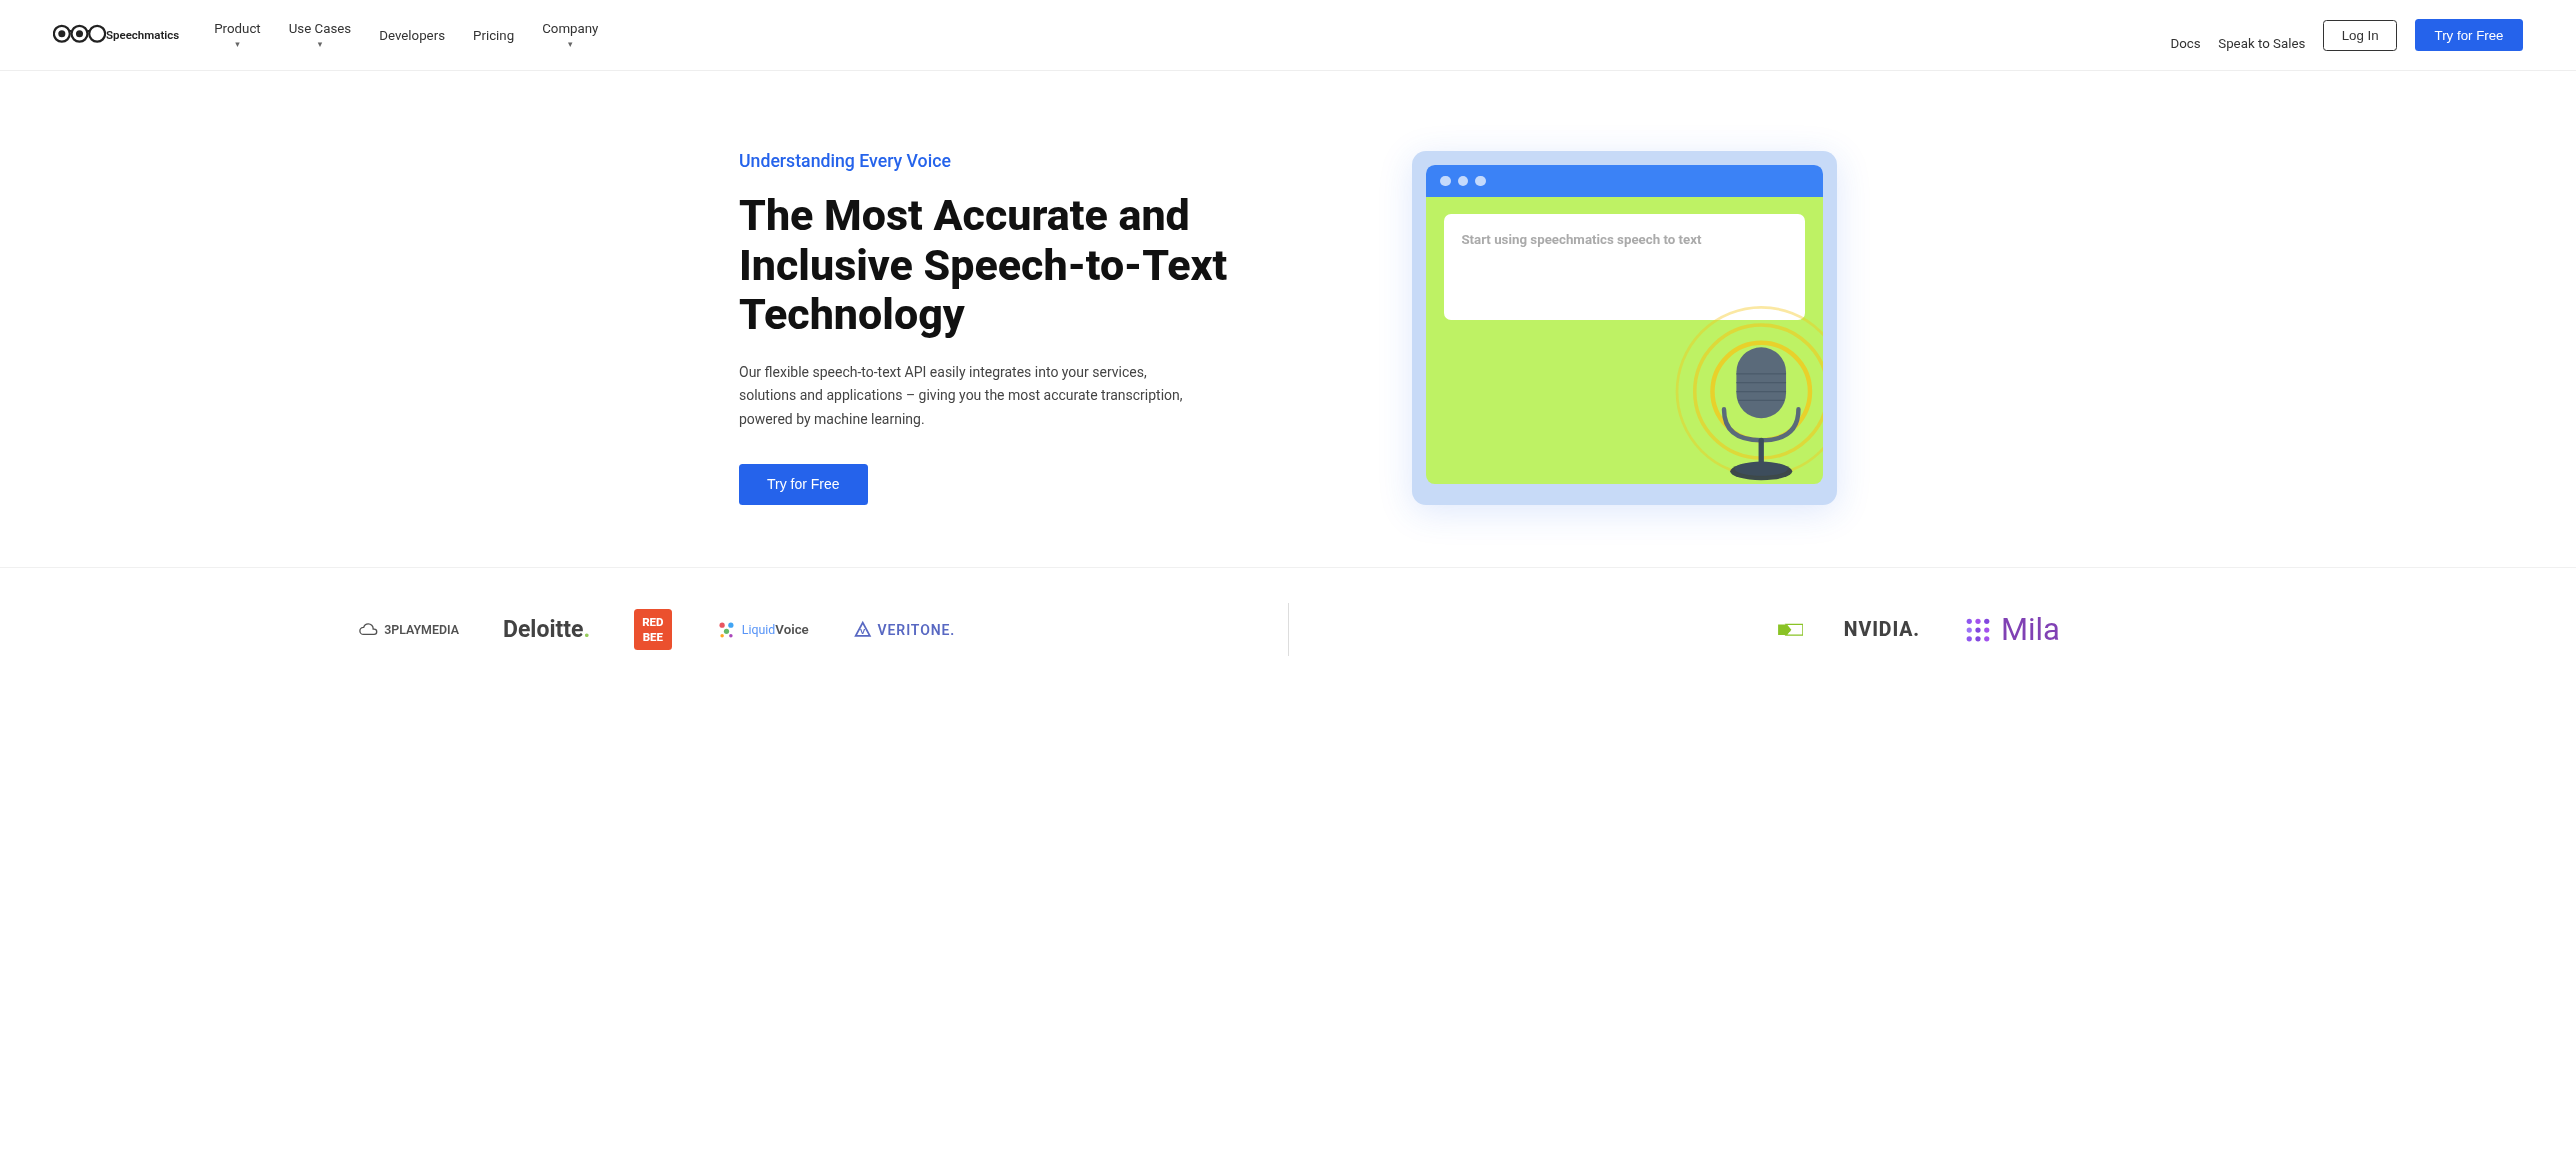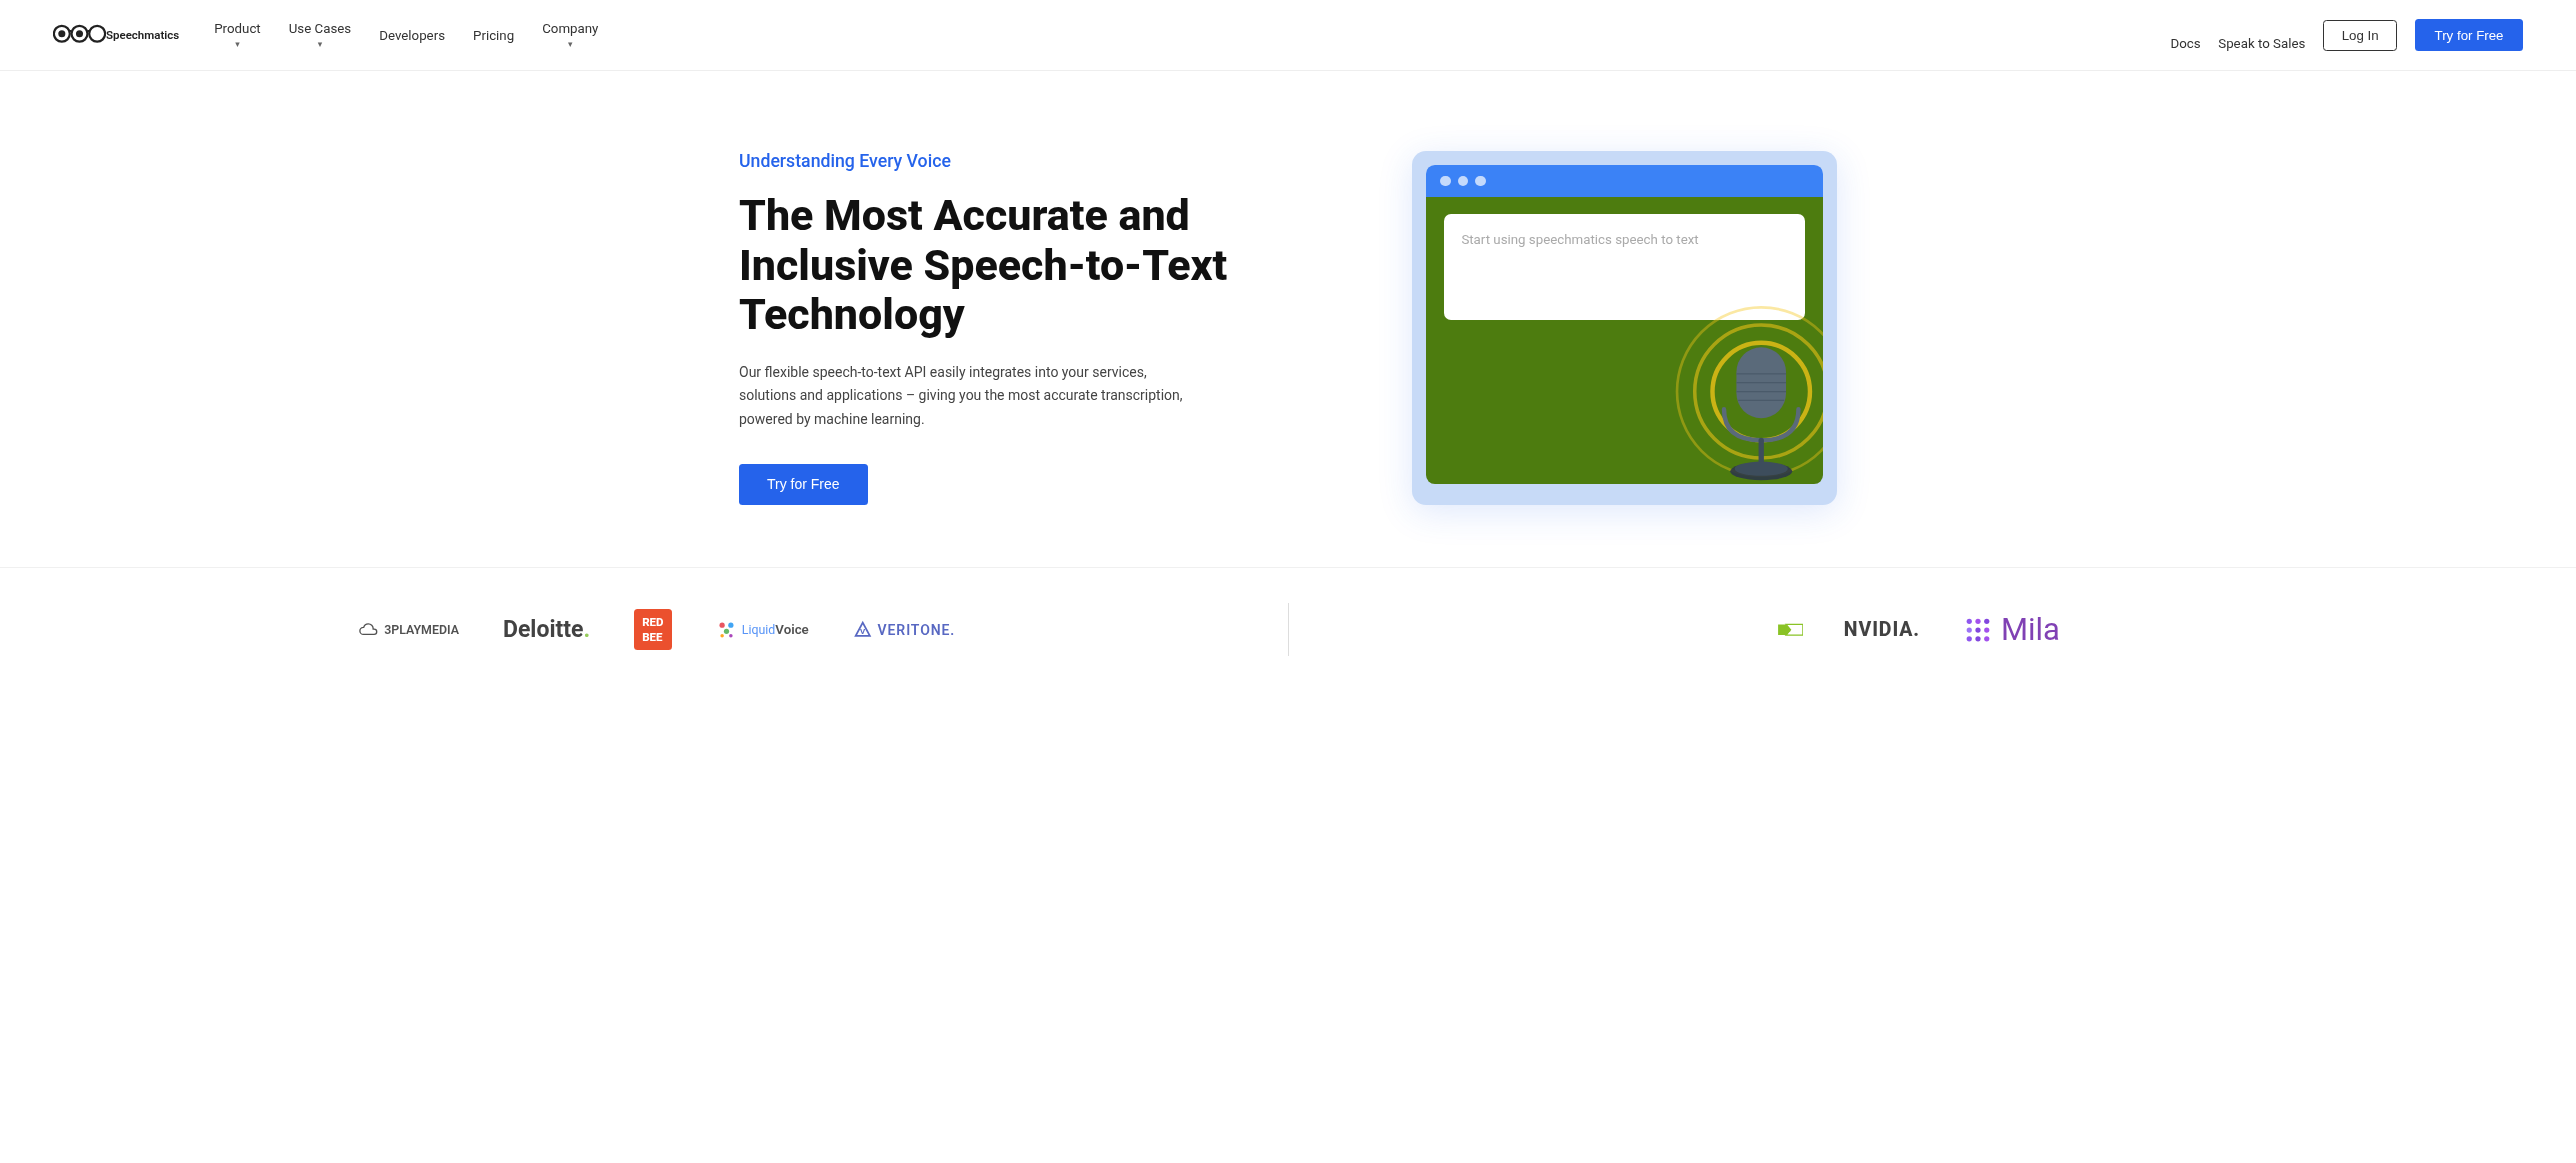--- a/index.html
+++ b/index.html
@@ -41,22 +41,22 @@
     .browser-mockup {
       background: #c7daf7; border-radius: 14px; padding: 14px; width: 425px; height: 354px;
       position: relative; box-shadow: 0 7px 35px rgba(37,99,235,0.15);
     }
     .browser-header {
       background: #3b82f6; border-radius: 8.9px 8.9px 0 0; padding: 10.6px 14px;
       display: flex; align-items: center; gap: 7px;
     }
     .browser-dot { width: 10.6px; height: 10.6px; border-radius: 50%; background: rgba(255,255,255,0.7); }
     .browser-body {
-      background: #4d7c0f; border-radius: 0 0 8.9px 8.9px; padding: 17.7px;
-      height: calc(100% - 39px); position: relative; overflow: hidden;
+      background: #bef264; border-radius: 0 0 8.9px 8.9px; padding: 17.7px;
+      height: calc(100% - 39px); position: relative; overflow: hidden; font-weight: bold;
     }
     .browser-input-area {
       background: #fff; border-radius: 7px; padding: 17.7px; min-height: 106px;
       display: flex; align-items: flex-start;
     }
     .browser-placeholder { color: #aaa; font-size: 13.3px; }
 
     
     .mic-container {
       position: absolute; right: -17.7px; bottom: -17.7px;
@@ -177,21 +177,21 @@
       </svg>
       <span style="font-size:12.4px;font-weight:600;color:#333;">3PLAYMEDIA</span>
     </div>
 
     <div class="logo-item">
       <span style="font-size:23px;font-weight:700;color:#222;">Deloitte</span>
       <span style="font-size:23px;font-weight:700;color:#86c442;">.</span>
     </div>
 
     <div class="logo-item">
-      <div style="background:#e8320a;color:#fff;font-size:11.5px;font-weight:800;padding:6.2px 8px;border-radius:3.5px;line-height:1.25;text-align:left;">
+      <div style="background:#e8320a;color:#fff;font-size:11.5px;font-weight:800;padding:6.2px 8px;border-radius:3.5px;line-height:1.25;text-align:center;">
         <div>RED</div>
         <div>BEE</div>
       </div>
     </div>
 
     <div class="logo-item" style="display:flex;align-items:center;gap:5.3px;">
 
       <svg width="21" height="21" viewBox="0 0 24 24" fill="none" xmlns="http://www.w3.org/2000/svg">
         <circle cx="7" cy="7" r="3" fill="#e63946"></circle>
         <circle cx="17" cy="7" r="3" fill="#2196f3"></circle>

